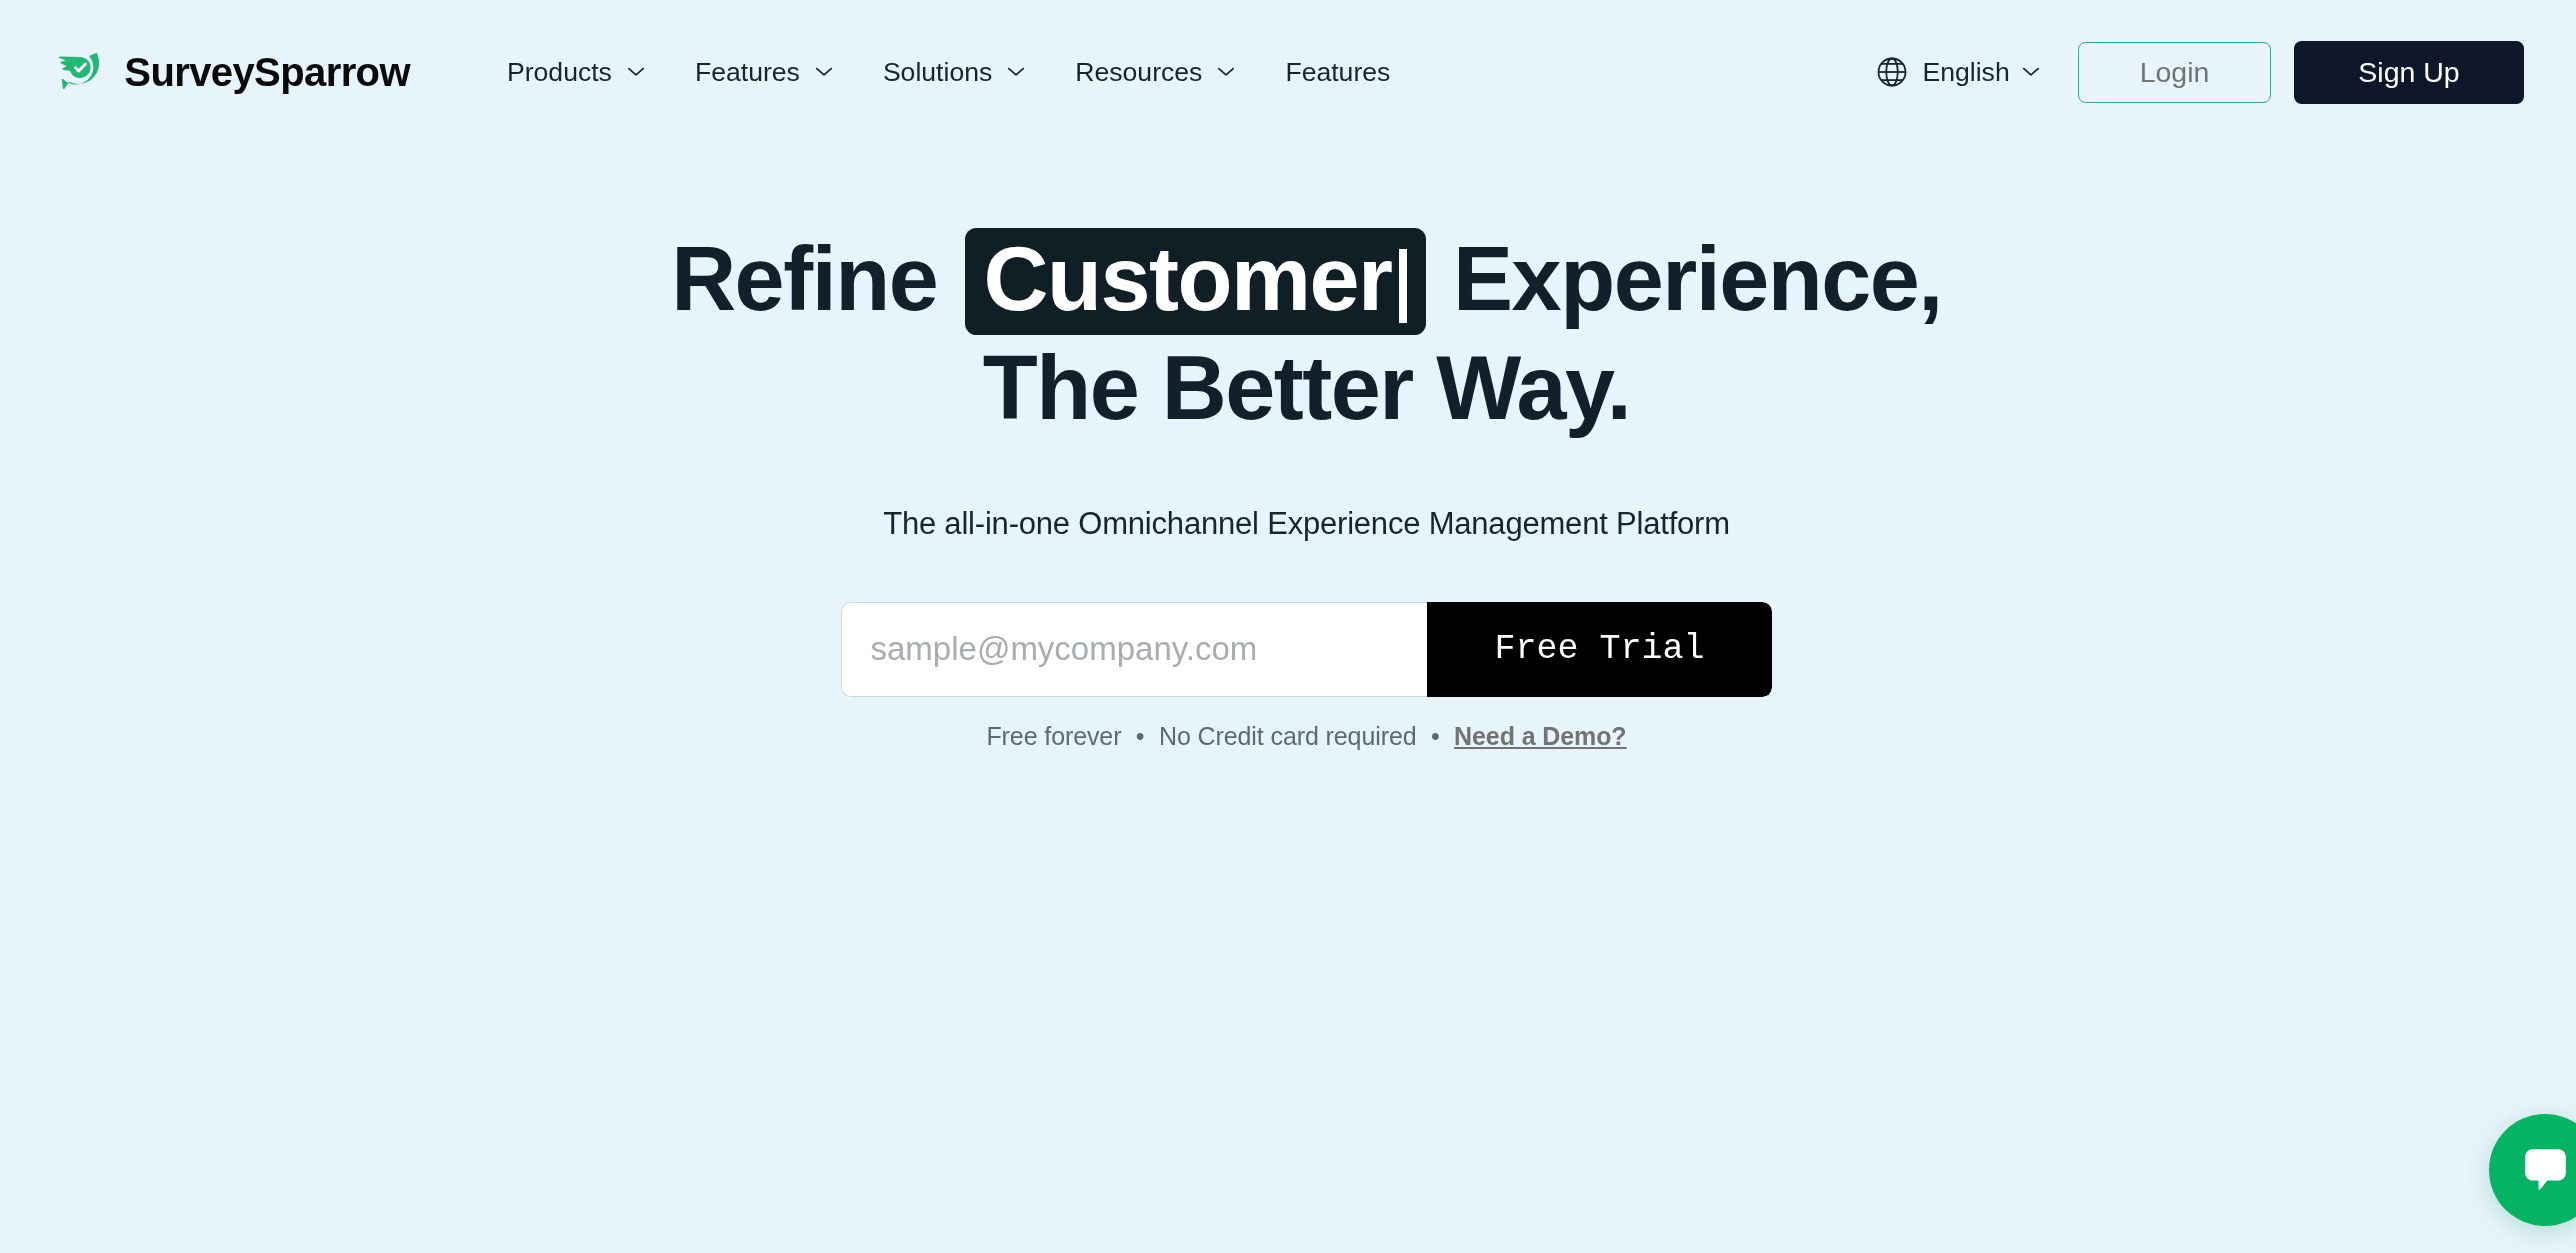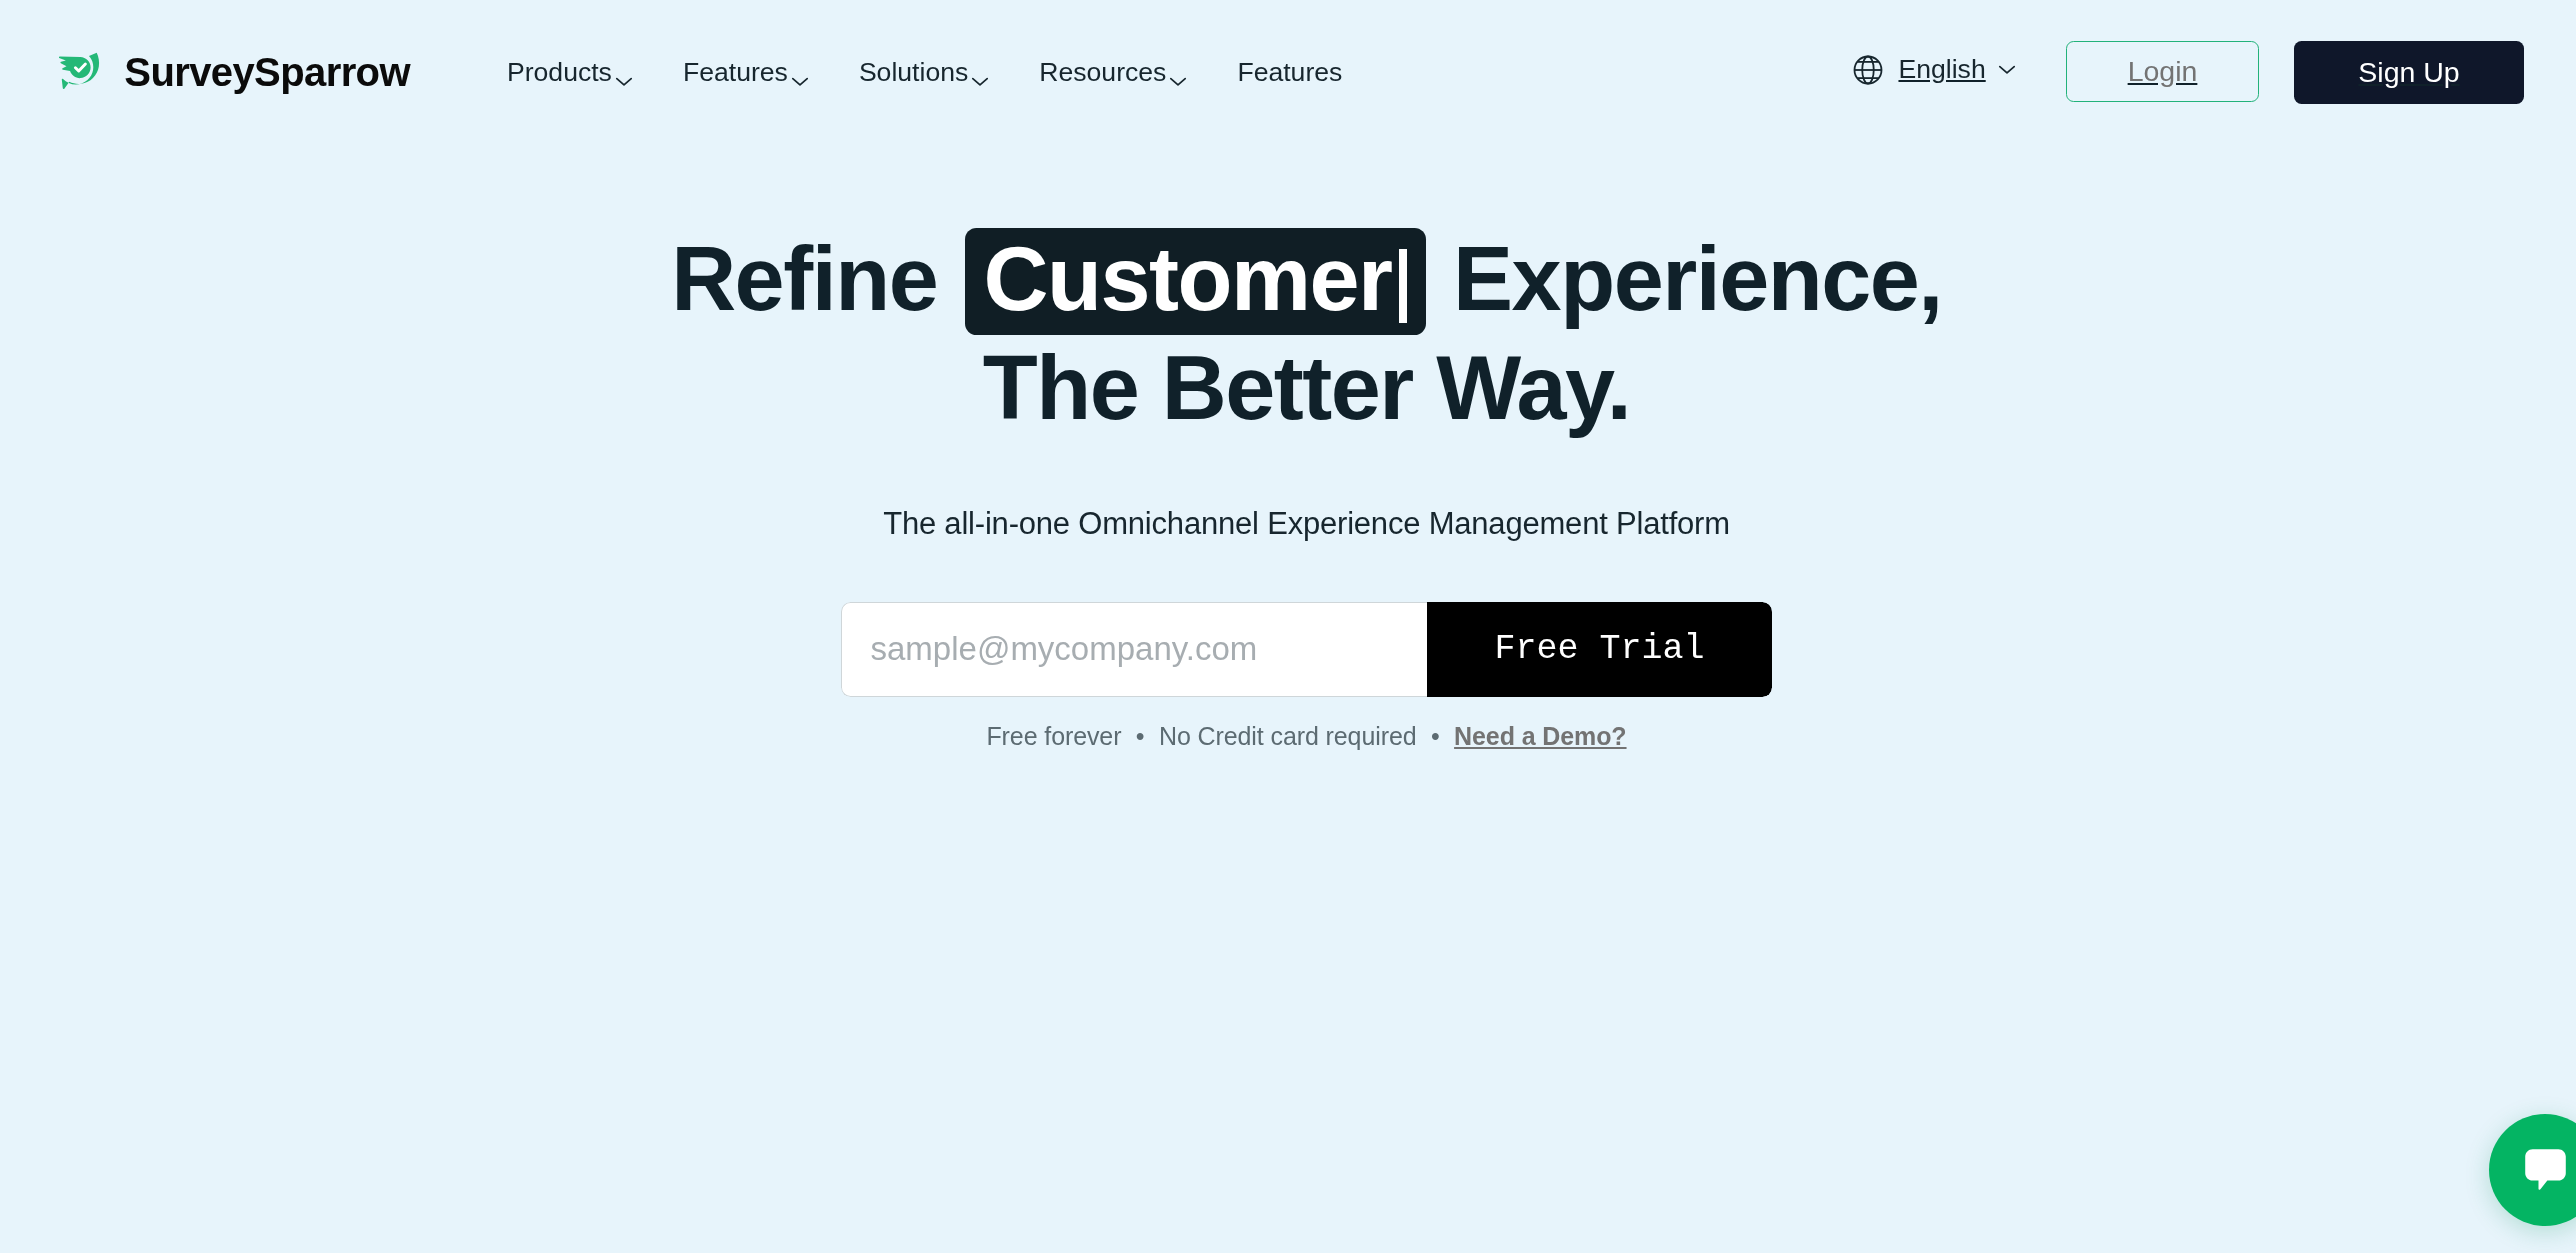--- a/index.html
+++ b/index.html
@@ -48,42 +48,41 @@
   }
 
   .nav {
     display: flex;
     align-items: center;
     gap: 0;
     margin-left: 72px;
   }
   .nav-item {
     display: flex;
-    align-items: flex-end;
-    gap: 3px;
+    align-items: center;
+    gap: 15px;
     padding: 11.4px 25px;
     font-size: 26.6px;
     font-weight: 400;
     color: #17262e;
     cursor: pointer;
     white-space: nowrap;
   }
   .chev {
     width: 18px;
     height: 11.4px;
     flex: 0 0 auto;
     display: block;
   }
 
   .header-right {
     margin-left: auto;
     display: flex;
-    align-items: flex-start;
-    gap: 12px;
-    text-decoration: underline;
+    align-items: center;
+    gap: 0;
   }
 
   .lang {
     display: flex;
     align-items: center;
     gap: 12.3px;
     padding: 11.4px 9.5px;
     margin-right: 28.5px;
     cursor: pointer;
     white-space: nowrap;

